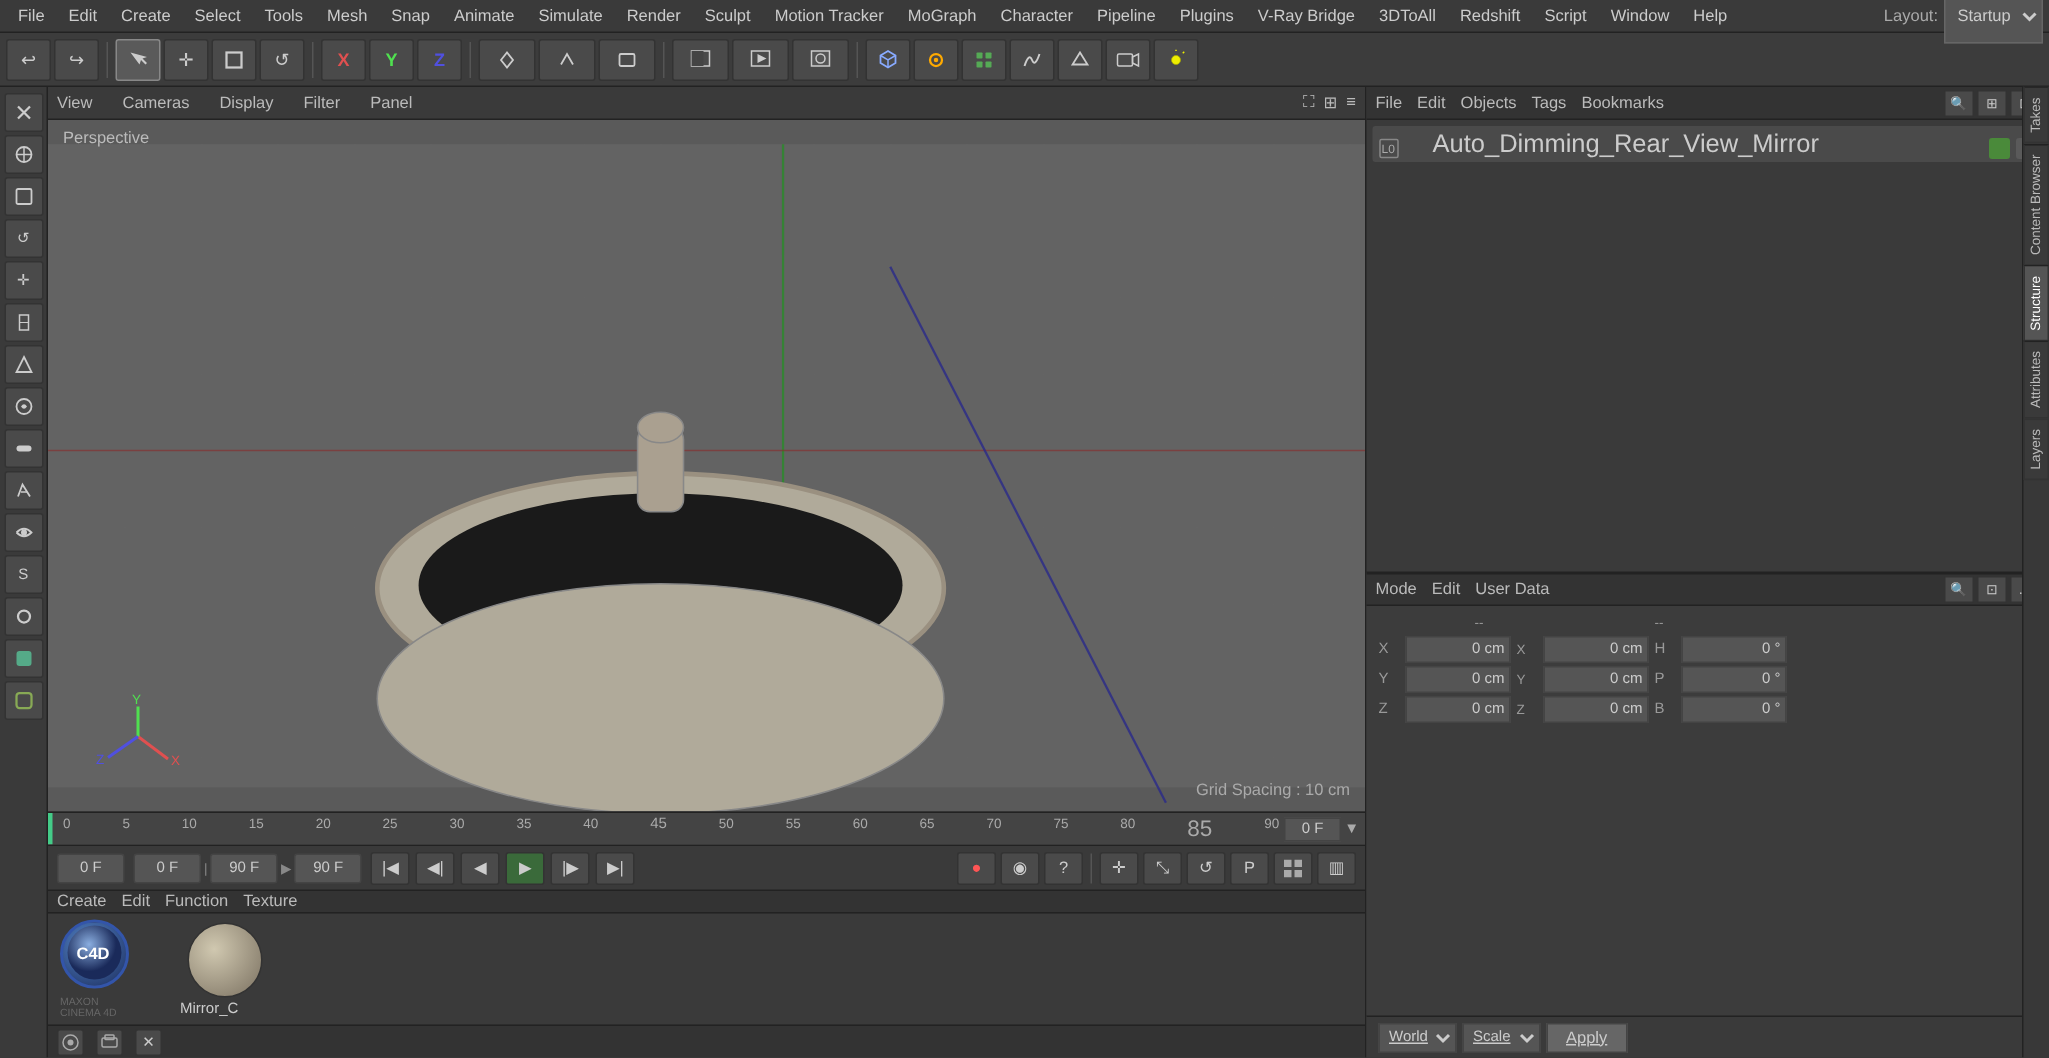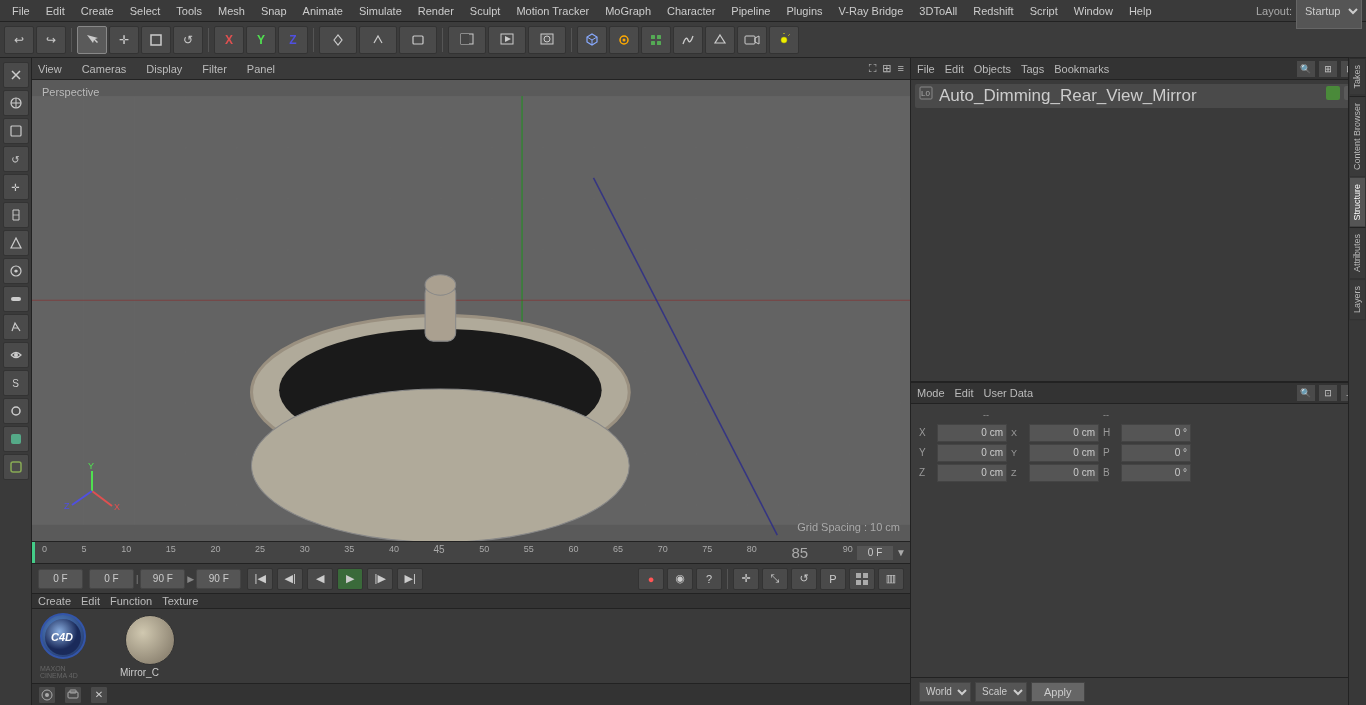--- a/index.html
+++ b/index.html
@@ -53,21 +53,21 @@
     
     #right-panel { width: 440px; background: #3a3a3a; border-left: 1px solid #222; display: flex; flex-direction: column; }
 
     
     #object-manager { flex: 1; display: flex; flex-direction: column; border-bottom: 1px solid #222; }
     #om-header { display: flex; align-items: center; background: #333; height: 22px; padding: 0 6px; gap: 12px; border-bottom: 1px solid #222; }
     .om-menu { color: #bbb; cursor: pointer; font-size: 11px; }
     .om-toolbar { display: flex; align-items: center; gap: 2px; margin-left: auto; }
     .om-icon { width: 20px; height: 18px; background: #4a4a4a; border: 1px solid #333; border-radius: 1px; display: flex; align-items: center; justify-content: center; cursor: pointer; font-size: 9px; color: #ccc; }
     #om-content { flex: 1; padding: 4px; }
-    .om-row { display: flex; align-items: flex-start; gap: 6px; padding: 2px 4px; }
+    .om-row { display: flex; align-items: flex-end; gap: 22px; padding: 2px 4px; }
 
     
     #attributes-panel { height: 200px; display: flex; flex-direction: column; }
     #attr-header { display: flex; align-items: center; background: #333; height: 22px; padding: 0 6px; gap: 12px; border-bottom: 1px solid #222; border-top: 1px solid #222; }
     .attr-menu { color: #bbb; cursor: pointer; font-size: 11px; }
     #attr-toolbar { display: flex; align-items: center; gap: 2px; margin-left: auto; }
 
     
     #coord-panel { background: #3c3c3c; padding: 4px 6px; }
     .coord-row { display: flex; align-items: center; gap: 4px; margin-bottom: 2px; }
@@ -451,21 +451,21 @@
       <div id="mat-header">
         <span class="mat-menu">Create</span>
         <span class="mat-menu">Edit</span>
         <span class="mat-menu">Function</span>
         <span class="mat-menu">Texture</span>
       </div>
       <div id="mat-content">
 
         <div style="display:flex;flex-direction:column;align-items:flex-start;margin-right:12px;">
           <div style="width:50px;height:50px;position:relative;">
-            <div style="width:46px;height:46px;border-radius:50%;background:radial-gradient(circle at 40% 35%, #5588cc, #1a2a5a);border:2px solid #3355aa;display:flex;align-items:flex-end;justify-content:center;overflow:hidden;font-style:italic;">
+            <div style="width:46px;height:46px;border-radius:50%;background:radial-gradient(circle at 40% 35%, #5588cc, #1a2a5a);border:2px solid #3355aa;display:flex;align-items:flex-start;justify-content:center;overflow:hidden;">
               <svg width="40" height="40" viewBox="0 0 40 40">
                 <circle cx="20" cy="20" r="18" fill="url(#logo-grad)"></circle>
                 <defs>
                   <radialGradient id="logo-grad" cx="40%" cy="35%">
                     <stop offset="0%" stop-color="#8aaee0"></stop>
                     <stop offset="100%" stop-color="#1a2a5a"></stop>
                   </radialGradient>
                 </defs>
                 <text x="8" y="24" font-size="11" fill="#fff" font-weight="bold">C4D</text>
               </svg>
@@ -578,21 +578,21 @@
         <div class="coord-row">
           <span class="coord-label">Z</span>
           <input type="text" class="coord-field" value="0 cm" style="">
           <span class="coord-unit">Z</span>
           <input type="text" class="coord-field" value="0 cm" style="">
           <span style="width:14px;color:#999;font-size:10px;">B</span>
           <input type="text" class="coord-field" value="0 °" style="">
         </div>
       </div>
 
-      <div id="bottom-bar" style="display:flex;align-items:center;background:#3a3a3a;height:28px;padding:0 8px;gap:4px;border-top:1px solid #222;">
+      <div id="bottom-bar" style="display:flex;align-items:center;background:#3a3a3a;height:28px;padding:0 8px;gap:4px;border-top:1px solid #222;text-decoration:underline;">
         <select class="dropdown-select">
           <option>World</option>
         </select>
         <select class="dropdown-select">
           <option>Scale</option>
         </select>
         <button class="apply-btn">Apply</button>
       </div>
     </div>
   </div>

